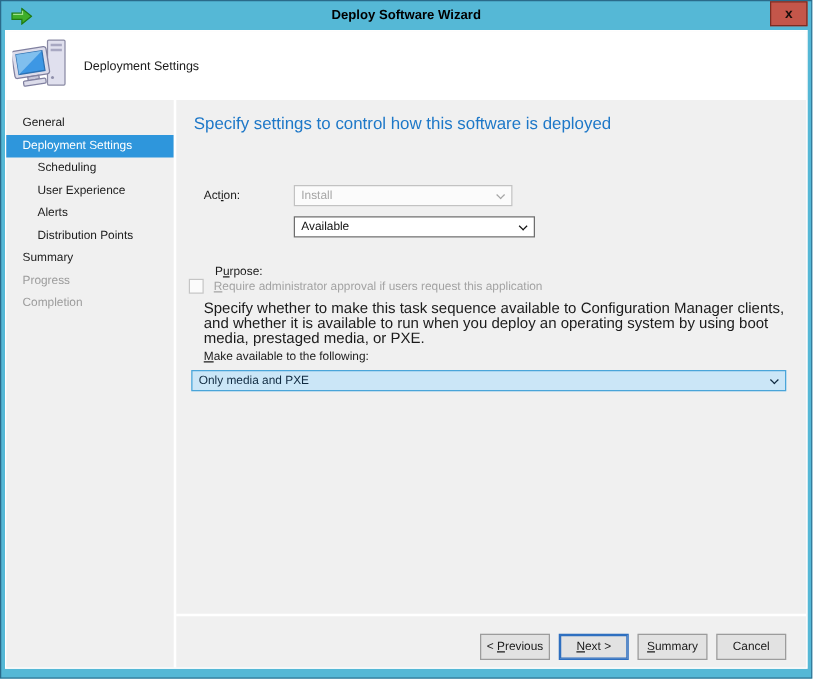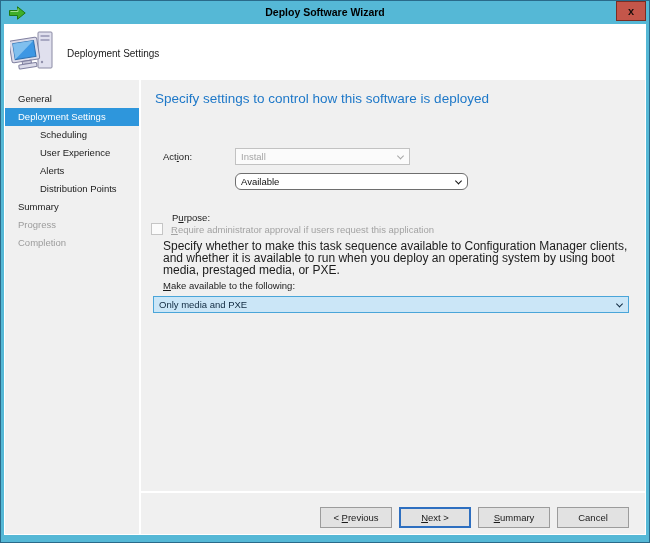--- a/index.html
+++ b/index.html
@@ -29,56 +29,56 @@
     position:absolute;left:4px;right:4px;top:24px;bottom:8px;
     background:var(--client_bg,#F0F0F0);border:1px solid #FFFFFF;
   }
   .header{position:absolute;top:0;left:0;right:0;height:55px;background:var(--header_bg,#FFF);}
   .header-icon{position:absolute;left:5px;top:5px;width:48px;height:46px;}
   .header-title{position:absolute;left:62px;top:23px;font-size:10px;color:#1B1B1B;}
   .body{position:absolute;top:55px;left:0;right:0;bottom:0;display:flex;}
   
   .sidebar{width:134px;padding-top:10px;flex:none;}
   .side-item{height:18px;line-height:18px;padding-left:13px;font-size:9.5px;color:#1B1B1B;white-space:nowrap;}
-  .side-item.child{padding-left:35px;}
+  .side-item.child{padding-left:25px;}
   .side-item.selected{background:var(--selected_item_bg,#2E96DC);color:var(--selected_item_text,#FFF);}
   .side-item.disabled{color:var(--disabled_text,#9C9C9C);}
   .vdivider{width:2px;background:#FFFFFF;flex:none;}
   
   .content{flex:1;position:relative;font-size:9.5px;color:#1B1B1B;}
   .heading{position:absolute;left:14px;top:11px;margin:0;font-size:13.5px;font-weight:400;color:var(--heading_text,#1E78C8);white-space:nowrap;}
   .form-label{position:absolute;height:17px;display:flex;align-items:center;white-space:nowrap;}
   .lbl-action{left:22px;top:68px;}
   .lbl-purpose{left:31px;top:93px;margin-top:36px;}
   .combo{
     position:absolute;height:17px;display:flex;align-items:center;
     padding:0 20px 0 5px;background:#FFFFFF;border:1px solid #6E6E6E;white-space:nowrap;
   }
   .chev{
     position:absolute;right:6px;top:50%;width:5px;height:5px;
     border-right:1px solid currentColor;border-bottom:1px solid currentColor;
     transform:translateY(-72%) rotate(45deg);
   }
   .combo-action{left:94px;top:68px;width:175px;color:#A6A6A6;border-color:#C2C2C2;background:#FBFBFB;}
-  .combo-purpose{left:94px;top:93px;width:233px;color:#111;border-radius:6px;}
+  .combo-purpose{left:94px;top:93px;width:193px;color:#111;}
   .combo-make{
     left:12px;top:216px;width:476px;color:#102A40;
     background:var(--combo_focus_bg,#CBE6F7);border-color:var(--focus_border,#4AA5D9);
   }
   .checkbox{
     position:absolute;left:10px;top:143px;width:12px;height:12px;
     background:#FBFBFB;border:1px solid #C5C5C5;
   }
   .lbl-approval{left:30px;top:141px;height:16px;color:#A3A3A3;}
   .desc{position:absolute;left:22px;top:160px;width:468px;margin:0;font-size:12px;line-height:12px;color:#1B1B1B;}
   .lbl-make{left:22px;top:197px;height:16px;}
   .hsep{position:absolute;left:0;right:0;top:411px;height:2px;background:#FFFFFF;}
   .btn-row{position:absolute;right:16px;bottom:6px;display:flex;gap:7px;}
   .btn{
-    width:72px;height:21px;font-size:9.5px;font-family:inherit;color:#1B1B1B;
+    width:56px;height:21px;font-size:9.5px;font-family:inherit;color:#1B1B1B;
     background:#E2E2E2;border:1px solid #9C9C9C;padding:0;
   }
   .btn.default{
     border:1px solid var(--button_default_border,#2E6FC0);
     box-shadow:inset 0 0 0 1px var(--button_default_border,#2E6FC0);
   }
   u{text-decoration:underline;}
 </style>
 </head>
 <body>

